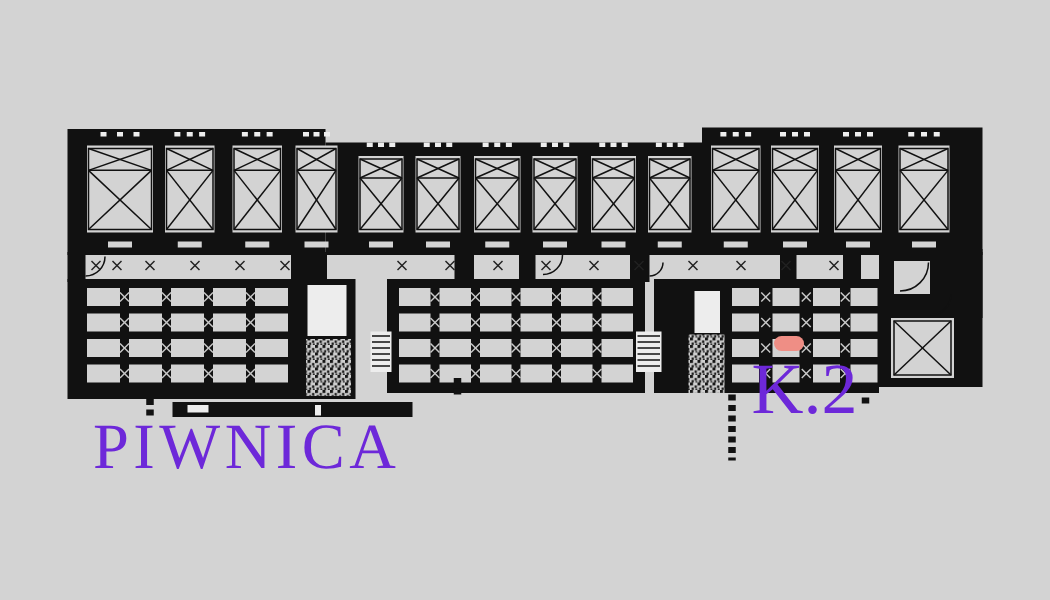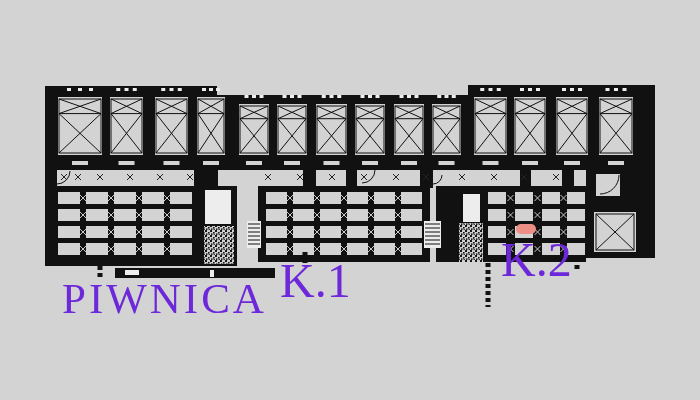--- a/index.html
+++ b/index.html
@@ -434,16 +434,15 @@
         <line x1="491" y1="174" x2="497" y2="180" stroke="#222" stroke-width="1"></line>
         <line x1="497" y1="174" x2="491" y2="180" stroke="#222" stroke-width="1"></line>
         <line x1="521" y1="174" x2="527" y2="180" stroke="#222" stroke-width="1"></line>
         <line x1="527" y1="174" x2="521" y2="180" stroke="#222" stroke-width="1"></line>
         <line x1="553" y1="174" x2="559" y2="180" stroke="#222" stroke-width="1"></line>
         <line x1="559" y1="174" x2="553" y2="180" stroke="#222" stroke-width="1"></line>
       </g>
   </svg>
 
   <div class="lbl" id="lbl-piwnica">PIWNICA</div>
-  <div class="lbl" id="lbl-k1">K.1</div>
   <div class="lbl" id="lbl-k2">K.2</div>
   <div id="room-marker"></div>
 </div>
 
 </body></html>

